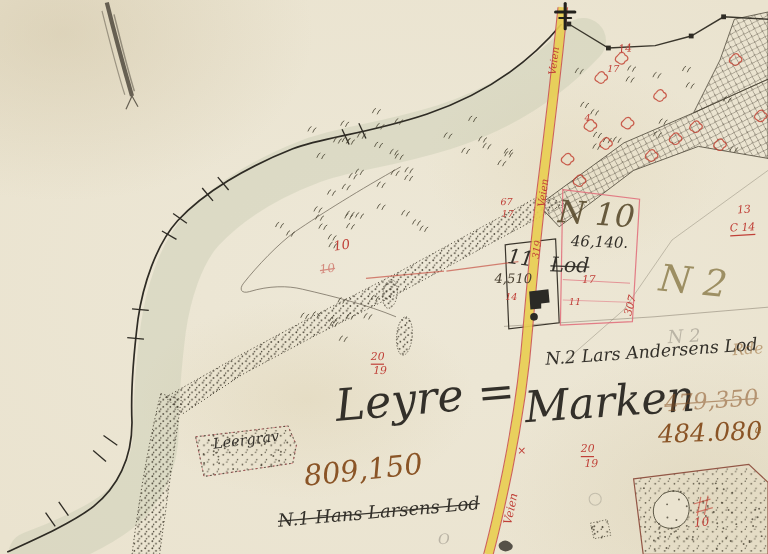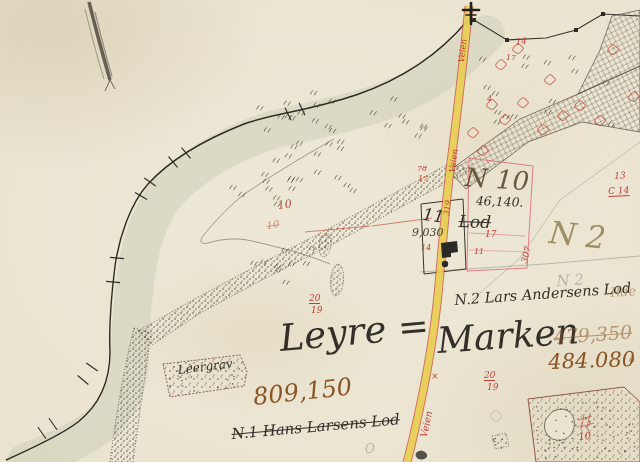--- a/index.html
+++ b/index.html
@@ -316,30 +316,30 @@
   <div class="lbl sepia" style="left:252px;top:385px;font-size:24px;transform:rotate(-6deg);">809,150</div>
   <div class="lbl sepia strike faded" style="left:553px;top:328px;font-size:19px;transform:rotate(-4deg);">479,350</div>
   <div class="lbl sepia" style="left:548px;top:352px;font-size:21px;transform:rotate(-2deg);">484.080</div>
   <div class="lbl strike" style="left:231px;top:427px;font-size:15px;transform:rotate(-5deg);">N.1 Hans Larsens Lod</div>
   <div class="lbl" style="left:454px;top:293px;font-size:14.5px;transform:rotate(-4deg);">N.2 Lars Andersens Lod</div>
   <div class="lbl olive" style="left:466px;top:164px;font-size:26px;transform:rotate(4deg);opacity:.9;">N 10</div>
   <div class="lbl" style="left:476px;top:195px;font-size:12.5px;transform:rotate(2deg);">46,140.</div>
   <div class="lbl strike" style="left:459px;top:213px;font-size:17px;transform:rotate(2deg);">Lod</div>
   <div class="lbl fadedolive" style="left:551px;top:217px;font-size:31px;transform:rotate(6deg);">N 2</div>
   <div class="lbl" style="left:424px;top:206px;font-size:17px;transform:rotate(8deg);">11</div>
-  <div class="lbl" style="left:412px;top:227px;font-size:11px;color:#4a4132;">9,030</div>
+  <div class="lbl" style="left:412px;top:227px;font-size:11px;color:#4a4132;">4,510</div>
   <div class="lbl" style="left:177px;top:364px;font-size:12px;transform:rotate(-7deg);">Leergrav</div>
 
   <div id="anno-layer">
       <span class="anno c-red" style="left: 515px; top: 38px; font-size: 9px; transform: rotate(-6deg);">14</span>
       <span class="anno c-red" style="left: 506px; top: 54px; font-size: 8px; transform: rotate(0deg);">17</span>
       <span class="anno c-red" style="left: 487px; top: 95px; font-size: 8px; transform: rotate(0deg);">4</span>
       <span class="anno c-red" style="left: 277px; top: 200px; font-size: 11px; transform: rotate(-8deg);">10</span>
       <span class="anno c-red strike faded" style="left: 266px; top: 221px; font-size: 10px; transform: rotate(-8deg);">10</span>
-      <span class="anno c-red" style="left: 417px; top: 165px; font-size: 8px; transform: rotate(0deg);">78</span>
+      <span class="anno c-red" style="left: 417px; top: 165px; font-size: 8px; transform: rotate(0deg);">67</span>
       <span class="anno c-red" style="left: 418px; top: 175px; font-size: 8px; transform: rotate(0deg);">17</span>
       <span class="anno c-red" style="left: 443px; top: 215px; font-size: 8px; transform: rotate(-82deg);">319</span>
       <span class="anno c-red" style="left: 520px; top: 262px; font-size: 9px; transform: rotate(-75deg);">307</span>
       <span class="anno c-red" style="left: 485px; top: 230px; font-size: 9px; transform: rotate(0deg);">17</span>
       <span class="anno c-red" style="left: 474px; top: 248px; font-size: 8px; transform: rotate(0deg);">11</span>
       <span class="anno c-red" style="left: 421px; top: 244px; font-size: 8px; transform: rotate(0deg);">14</span>
       <span class="anno c-red" style="left: 614px; top: 172px; font-size: 9px; transform: rotate(-5deg);">13</span>
       <span class="anno c-red u" style="left: 608px; top: 187px; font-size: 9px; transform: rotate(-3deg);">C 14</span>
       <span class="anno c-red u" style="left: 309px; top: 294px; font-size: 9px; transform: rotate(0deg);">20</span>
       <span class="anno c-red" style="left: 311px; top: 306px; font-size: 9px; transform: rotate(0deg);">19</span>

